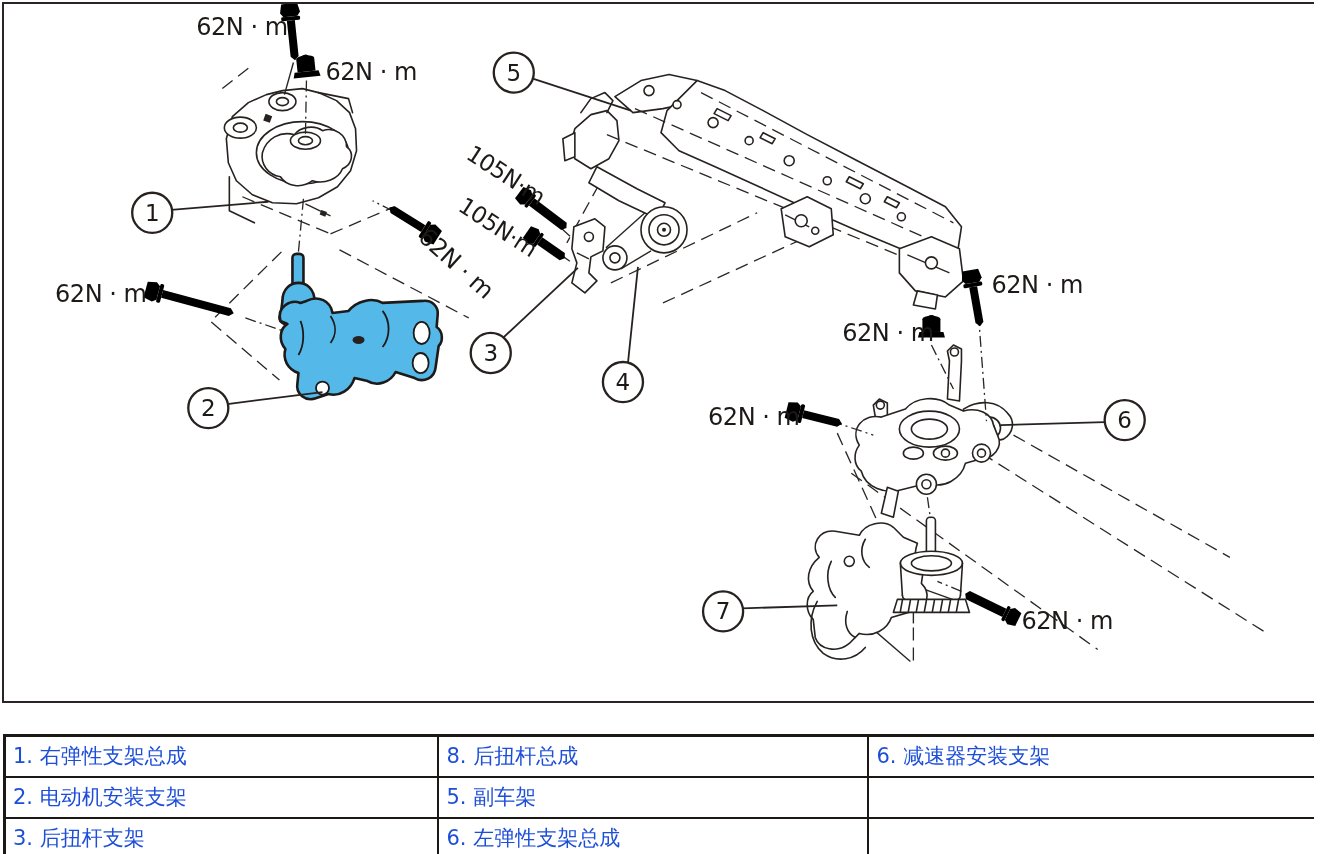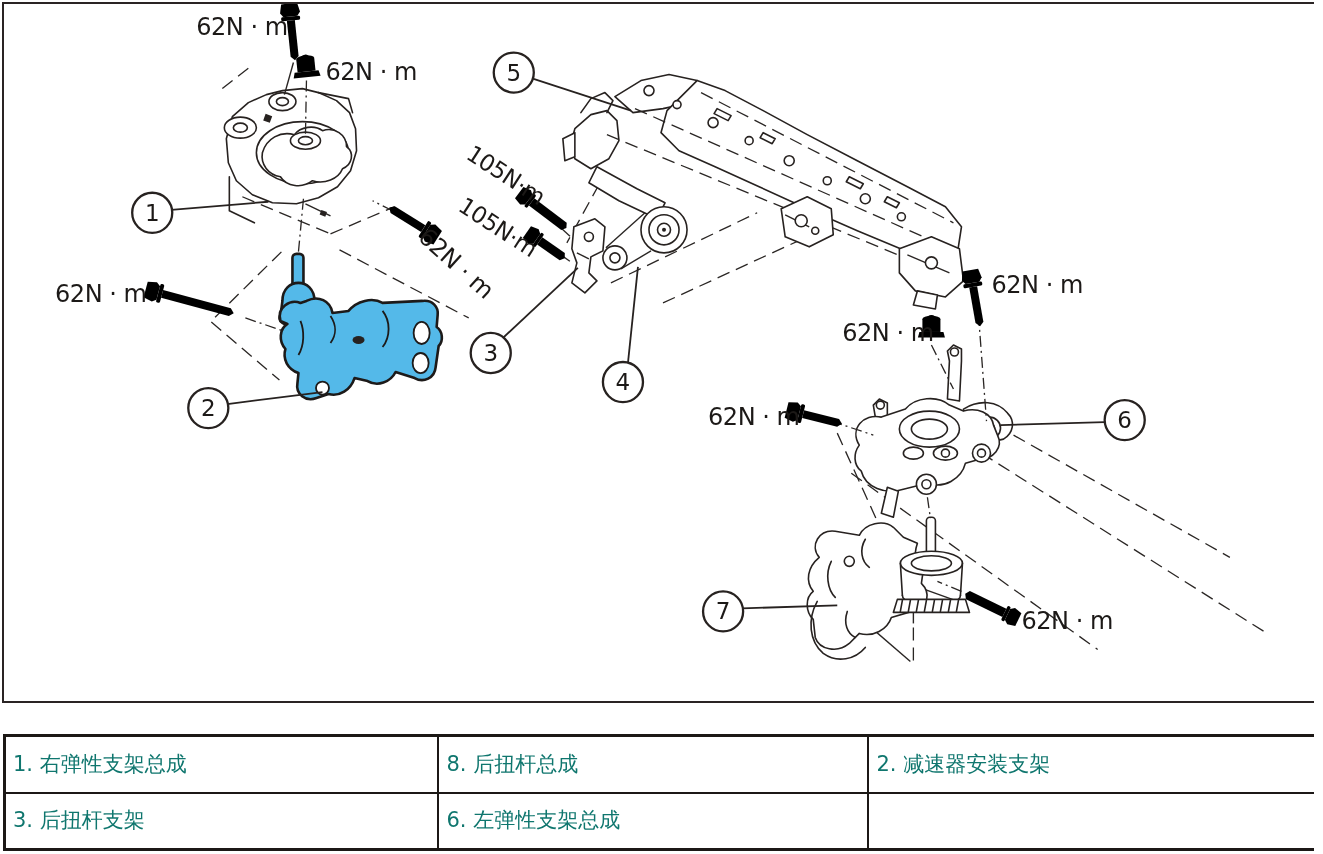--- a/index.html
+++ b/index.html
@@ -30,21 +30,21 @@
   .ldr { stroke:#272220; stroke-width:1.8; fill:none; }
 
   
   .parts-table {
     position:absolute; left:3px; top:734px; width:1317px; height:117px;
     border-collapse:collapse; table-layout:fixed;
     border:3px solid #1c1816; background:#ffffff;
   }
   .parts-table td {
     border:2px solid #1c1816;
-    font:21px/1.2 "DejaVu Sans", sans-serif; color:#0f766e;
+    font:21px/1.2 "DejaVu Sans", sans-serif; color:#1d4ed8;
     padding:2px 4px 2px 7px; height:35px; white-space:nowrap; overflow:hidden;
   }
 </style>
 </head>
 <body>
 
 <div class="page">
 
   <div class="figure-frame">
   <svg viewBox="4 4 1311 695" xmlns="http://www.w3.org/2000/svg">
@@ -314,21 +314,26 @@
   <table class="parts-table">
     <colgroup>
       <col style="width:433px">
         <col style="width:429px">
         <col style="width:449px">
     </colgroup>
     <tbody>
       <tr>
         <td>1. 右弹性支架总成</td>
         <td>8. 后扭杆总成</td>
-        <td>2. 减速器安装支架</td>
+        <td>6. 减速器安装支架</td>
+      </tr>
+      <tr>
+        <td>2. 电动机安装支架</td>
+        <td>5. 副车架</td>
+        <td></td>
       </tr>
       <tr>
         <td>3. 后扭杆支架</td>
         <td>6. 左弹性支架总成</td>
         <td></td>
       </tr>
     </tbody>
   </table>
 
 </div>

